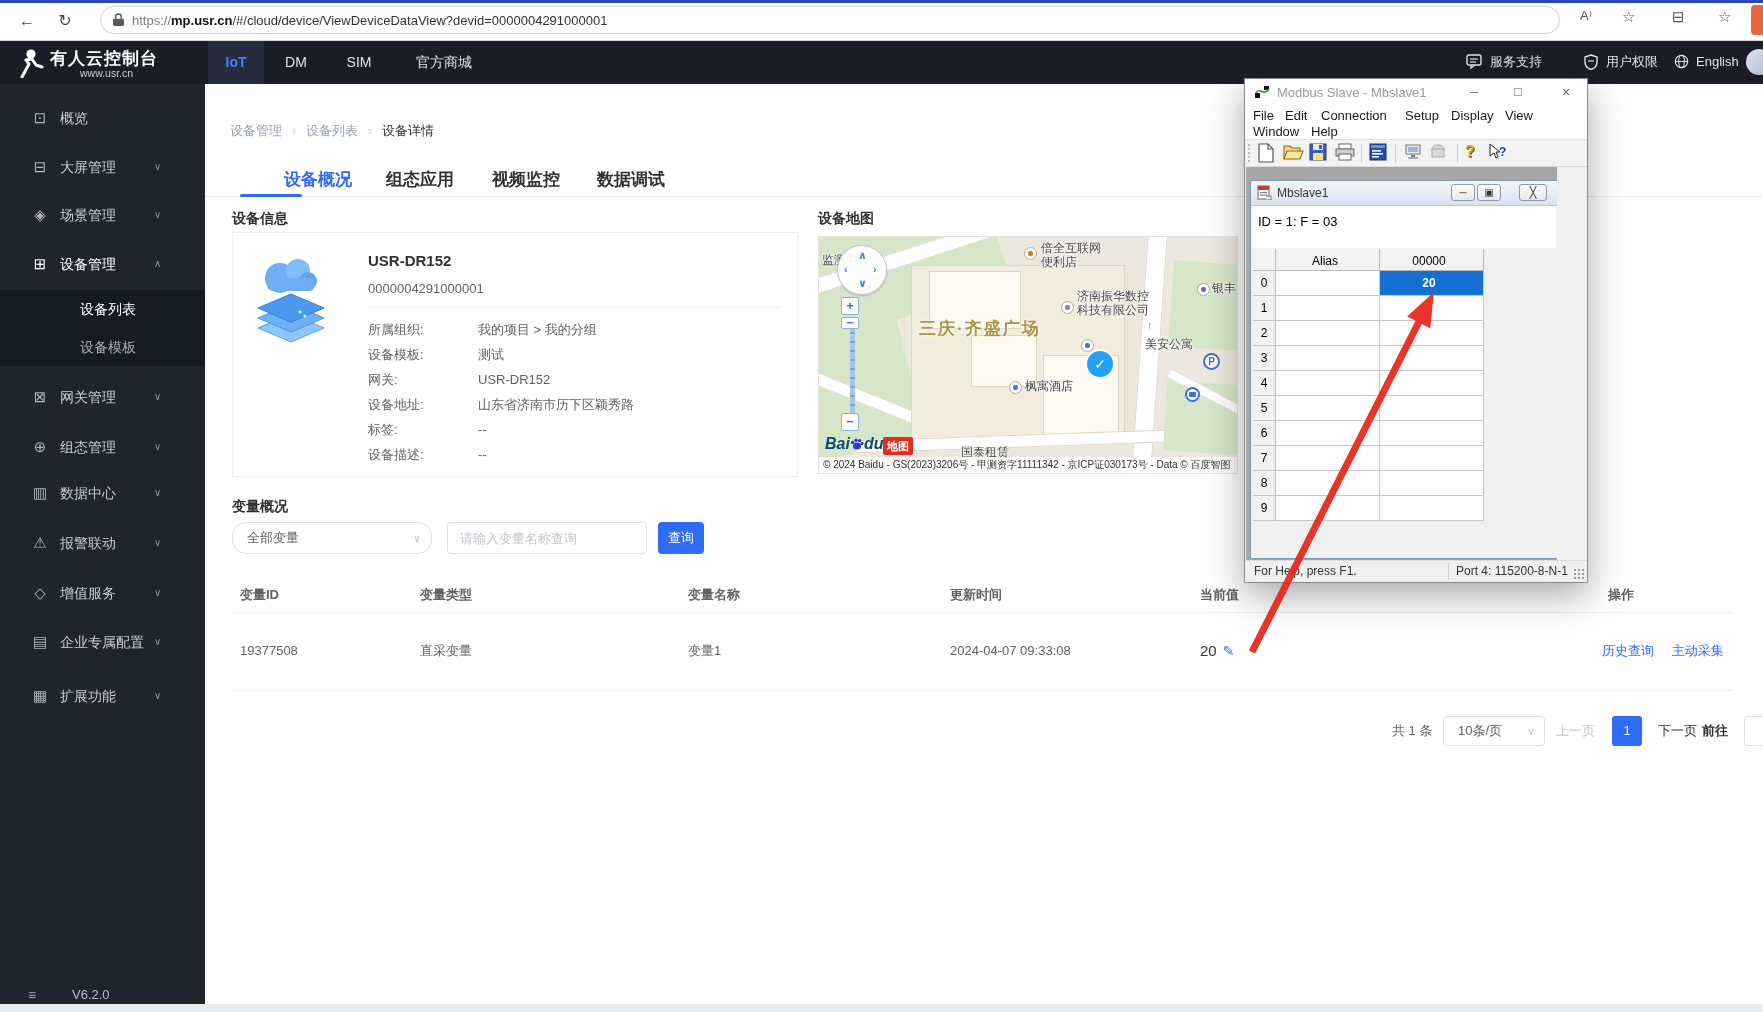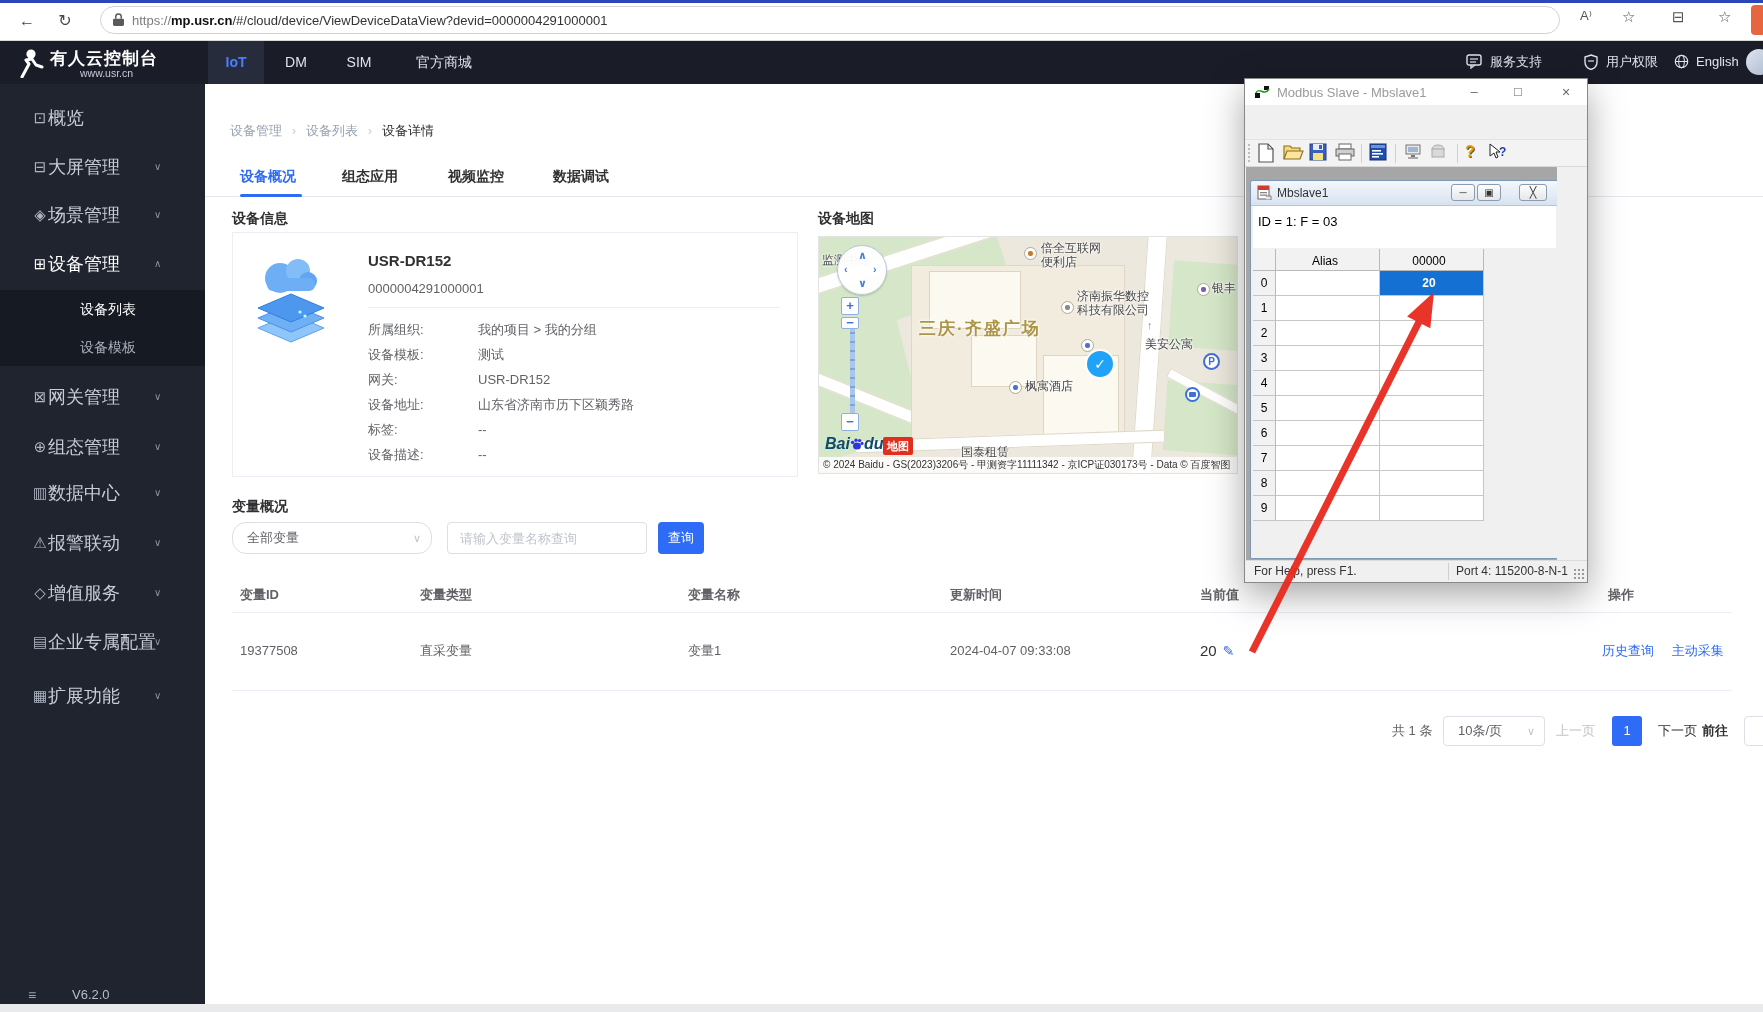--- a/index.html
+++ b/index.html
@@ -23,38 +23,38 @@
   .brand-site{position:absolute;left:80px;top:27px;color:#c7ccd8;font-size:10.5px;}
   .navitem{position:absolute;top:0;height:44px;line-height:44px;text-align:center;font-size:14px;color:#dfe3ec;cursor:pointer;}
   .navitem.active{background:#262c3b;color:#4a7dff;font-weight:bold;}
   .hr-item{position:absolute;top:0;height:44px;line-height:44px;color:#dfe3ea;font-size:13px;cursor:pointer;}
   .avatar{position:absolute;left:1746px;top:9px;width:26px;height:26px;border-radius:50%;background:linear-gradient(135deg,#dfe6f2,#aab7cc);}
 
   
   .sidebar{position:absolute;left:0;top:84px;width:205px;height:928px;background:#20242f;z-index:5;}
   .sitem{position:absolute;left:0;width:205px;height:40px;line-height:40px;cursor:pointer;}
   .sitem .ic{position:absolute;left:30px;top:0;width:20px;text-align:center;color:#aeb4c2;font-size:15px;}
-  .sitem .lb{position:absolute;left:48px;top:0;font-size:18px;color:#c7ccd6;white-space:nowrap;font-family:Liberation Serif, serif;}
+  .sitem .lb{position:absolute;left:60px;top:0;font-size:14px;color:#c7ccd6;white-space:nowrap;}
   .sitem .ch{position:absolute;left:154px;top:0;font-size:10px;color:#8b92a3;}
   .sitem.active .lb,.sitem.active .ic{color:#ffffff;}
   .subband{position:absolute;left:0;top:206px;width:205px;height:76px;background:#161a23;}
   .subitem{position:absolute;left:0;width:205px;height:38px;line-height:38px;cursor:pointer;}
   .subitem .lb{position:absolute;left:80px;font-size:14px;color:#a9aeba;white-space:nowrap;}
   .subitem.active .lb{color:#ffffff;}
   .sversion{position:absolute;left:0;top:894px;width:205px;height:34px;line-height:34px;}
   .sversion .ic{position:absolute;left:28px;color:#9aa1b0;font-size:14px;}
   .sversion .lb{position:absolute;left:72px;color:#b8bdc8;font-size:13px;}
 
   
   .content{position:absolute;left:205px;top:84px;width:1558px;height:928px;background:#fff;z-index:1;}
   .crumb{position:absolute;left:230px;top:122px;font-size:13px;color:#98a2b3;z-index:2;}
   .crumb .sep{margin:0 10px;color:#c6cbd4;font-size:12px;}
   .crumb .cur{color:#303133;}
   .tabline{position:absolute;left:205px;top:196px;width:1558px;height:1px;background:#e4e7ed;z-index:2;}
-  .tab{position:absolute;top:168px;font-size:14px;font-weight:bold;color:#303133;cursor:pointer;z-index:2;}
+  .tab{position:absolute;top:168px;font-size:17px;font-weight:bold;color:#303133;cursor:pointer;z-index:2;margin-left:44px;}
   .tab.active{color:#2e6bf6;}
   .tab-underline{position:absolute;left:240px;top:194px;width:62px;height:3px;background:#2e6bf6;border-radius:2px;z-index:3;}
   .sect-title{position:absolute;font-size:14px;font-weight:bold;color:#303133;z-index:2;}
 
   .devcard{position:absolute;left:232px;top:232px;width:566px;height:245px;border:1px solid #ebeef5;background:#fff;z-index:2;box-sizing:border-box;}
   .dev-name{position:absolute;left:368px;top:252px;font-size:15px;font-weight:bold;color:#303133;z-index:3;}
   .dev-id{position:absolute;left:368px;top:281px;font-size:13px;color:#606266;z-index:3;}
   .dev-divider{position:absolute;left:368px;top:307px;width:412px;height:1px;background:#ebeef5;z-index:3;}
   .frow{position:absolute;left:368px;height:25px;line-height:25px;font-size:13px;color:#606266;z-index:3;}
   .frow .fl{display:inline-block;width:110px;color:#606266;}
@@ -440,20 +440,30 @@
         <svg width="15" height="14" viewBox="0 0 15 14">
             <rect x="0" y="8" width="5" height="5" fill="#111"></rect>
             <rect x="9" y="1" width="5" height="4" fill="#111"></rect>
             <path d="M1 8 C4 1 9 12 14 4" stroke="#1d9e1d" stroke-width="1.6" fill="none"></path>
           </svg>
       </span>
       <span class="t">Modbus Slave - Mbslave1</span>
       <span class="mbctl" style="left:212px;">–</span>
       <span class="mbctl" style="left:256px;">□</span>
       <span class="mbctl" style="left:304px;font-size:14px;">×</span>
+    </div>
+    <div class="mbmenu">
+      <span style="left:8px;top:3px;">File</span>
+      <span style="left:40px;top:3px;">Edit</span>
+      <span style="left:76px;top:3px;">Connection</span>
+      <span style="left:160px;top:3px;">Setup</span>
+      <span style="left:206px;top:3px;">Display</span>
+      <span style="left:260px;top:3px;">View</span>
+      <span style="left:8px;top:19px;">Window</span>
+      <span style="left:66px;top:19px;">Help</span>
     </div>
     <div class="mbtool">
       <span style="position:absolute;left:3px;top:4px;width:3px;height:18px;border-left:2px dotted #bbb;"></span>
       <span class="tico" style="left:12px;"><svg width="18" height="20" viewBox="0 0 18 20">
             <path d="M2 1 H11 L16 6 V19 H2 Z" fill="#fff" stroke="#555" stroke-width="1.2"></path>
             <path d="M11 1 V6 H16" fill="none" stroke="#555" stroke-width="1.2"></path>
           </svg></span>
       <span class="tico" style="left:38px;"><svg width="21" height="18" viewBox="0 0 21 18">
             <path d="M1 16 V3 H7 L9 5 H17 V8" fill="#f7d978" stroke="#8a6d1d" stroke-width="1.1"></path>
             <path d="M1 16 L4 8 H20 L17 16 Z" fill="#f9e7a0" stroke="#8a6d1d" stroke-width="1.1"></path>

